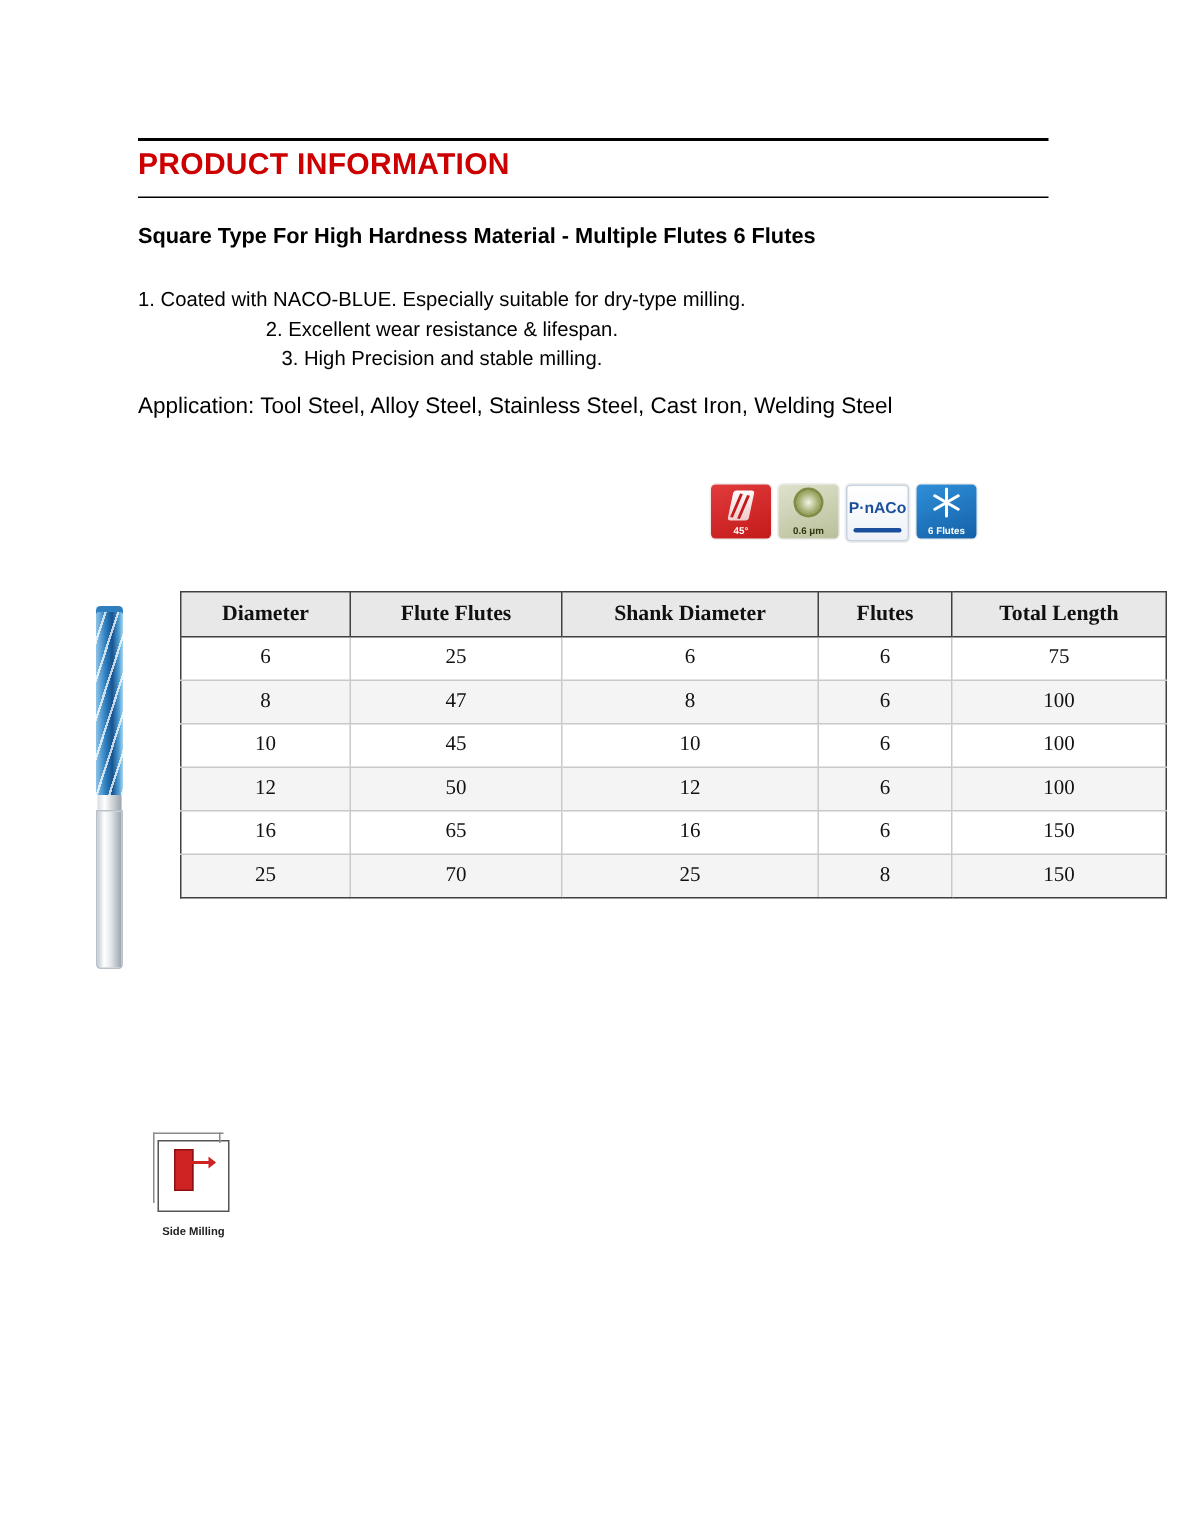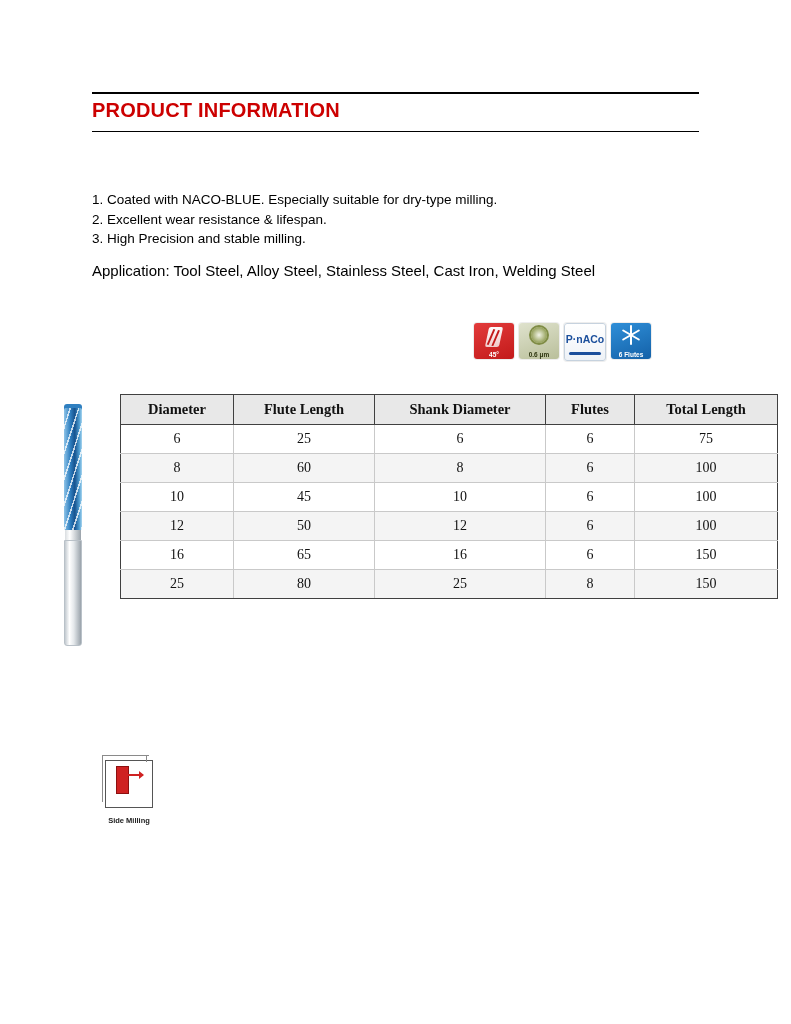--- a/index.html
+++ b/index.html
@@ -62,20 +62,21 @@
   .feature-list {
     position: absolute;
     left: 92px;
     top: 190px;
     font-size: 13.5px;
     line-height: 19.5px;
     color: #000000;
   }
   .feature-list div {
     white-space: nowrap;
+    text-align: center;
   }
 
   .application {
     position: absolute;
     left: 92px;
     top: 262px;
     font-size: 15px;
     color: #000000;
   }
 
@@ -372,20 +373,21 @@
 <body>
 
 <div class="page">
 
   <div class="rule-top"></div>
 
   <div class="page-title">PRODUCT INFORMATION</div>
 
   <div class="rule-under-title"></div>
 
+  <div class="subtitle">Square Type For High Hardness Material - Multiple Flutes 6 Flutes</div>
 
   <div class="feature-list">
     <div>1. Coated with NACO-BLUE. Especially suitable for dry-type milling.</div>
     <div>2. Excellent wear resistance &amp; lifespan.</div>
     <div>3. High Precision and stable milling.</div>
   </div>
 
   <div class="application">Application: Tool Steel, Alloy Steel, Stainless Steel, Cast Iron, Welding Steel</div>
 
   <div class="badges">
@@ -415,37 +417,37 @@
     <div class="tip"></div>
     <div class="flute"></div>
     <div class="neck"></div>
     <div class="shank"></div>
   </div>
 
   <table class="spec-table">
     <thead>
       <tr>
         <th class="col-dia">Diameter</th>
-        <th class="col-flute">Flute Length</th>
+        <th class="col-flute">Flute Flutes</th>
         <th class="col-shank">Shank Diameter</th>
         <th class="col-flutes">Flutes</th>
         <th class="col-total">Total Length</th>
       </tr>
     </thead>
     <tbody>
       <tr>
         <td>6</td>
         <td>25</td>
         <td>6</td>
         <td>6</td>
         <td>75</td>
       </tr>
       <tr>
         <td>8</td>
-        <td>60</td>
+        <td>47</td>
         <td>8</td>
         <td>6</td>
         <td>100</td>
       </tr>
       <tr>
         <td>10</td>
         <td>45</td>
         <td>10</td>
         <td>6</td>
         <td>100</td>
@@ -459,21 +461,21 @@
       </tr>
       <tr>
         <td>16</td>
         <td>65</td>
         <td>16</td>
         <td>6</td>
         <td>150</td>
       </tr>
       <tr>
         <td>25</td>
-        <td>80</td>
+        <td>70</td>
         <td>25</td>
         <td>8</td>
         <td>150</td>
       </tr>
     </tbody>
   </table>
 
   <div class="side-milling">
     <div class="sm-cube"></div>
     <div class="sm-tool"></div>

